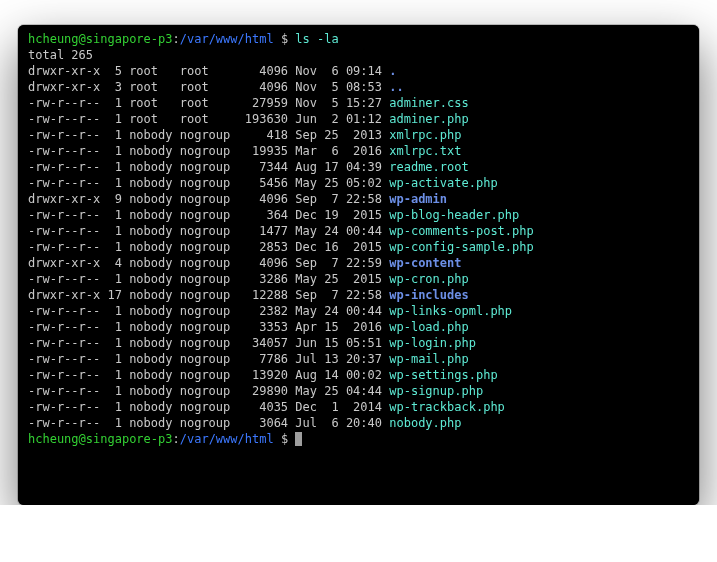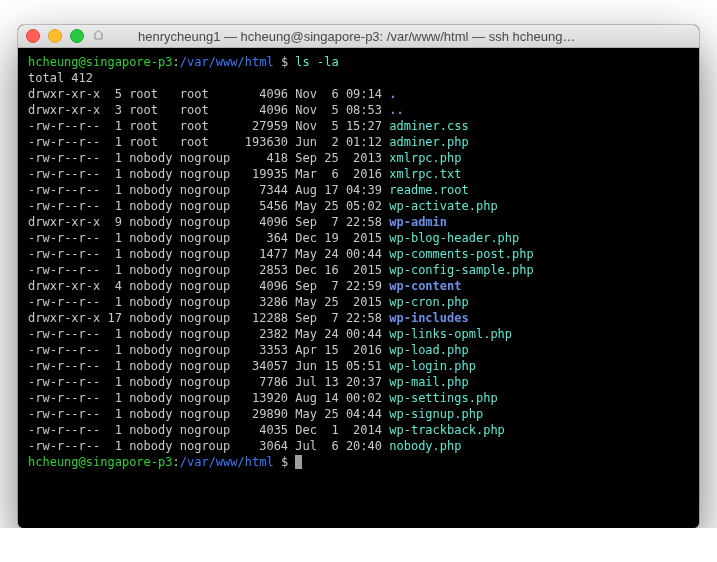--- a/index.html
+++ b/index.html
@@ -52,37 +52,23 @@
   .dir{color:#6c8fe6;font-weight:bold;}
   .cursor{
     display:inline-block;width:7px;height:14px;background:#9e9e9e;
     vertical-align:text-bottom;
   }
 </style>
 </head>
 <body>
 
 <div class="window">
-  <div class="titlebar">
-    <div class="traffic">
-      <div class="tl red"></div>
-      <div class="tl yel"></div>
-      <div class="tl grn"></div>
-    </div>
-    <span class="home-icon">
-      <svg width="13" height="12" viewBox="0 0 24 24" fill="none" stroke="#8a8a8a" stroke-width="2">
-          <path d="M3 11l9-8 9 8"></path>
-          <path d="M5 10v10h14V10"></path>
-        </svg>
-    </span>
-    <div class="title">henrycheung1 — hcheung@singapore-p3: /var/www/html — ssh hcheung@192.168...</div>
-  </div>
 
   <div class="term" id="term"><span class="user">hcheung@singapore-p3</span><span class="colon">:</span><span class="path">/var/www/html</span><span class="dollar"> $ </span><span class="cmd">ls -la</span>
-<span>total 412</span>
+<span>total 265</span>
 <span>drwxr-xr-x  5 root   root       4096 Nov  6 09:14 <span class="dir">.</span></span>
 <span>drwxr-xr-x  3 root   root       4096 Nov  5 08:53 <span class="dir">..</span></span>
 <span>-rw-r--r--  1 root   root      27959 Nov  5 15:27 <span class="cmd">adminer.css</span></span>
 <span>-rw-r--r--  1 root   root     193630 Jun  2 01:12 <span class="cmd">adminer.php</span></span>
 <span>-rw-r--r--  1 nobody nogroup     418 Sep 25  2013 <span class="cmd">xmlrpc.php</span></span>
 <span>-rw-r--r--  1 nobody nogroup   19935 Mar  6  2016 <span class="cmd">xmlrpc.txt</span></span>
 <span>-rw-r--r--  1 nobody nogroup    7344 Aug 17 04:39 <span class="cmd">readme.root</span></span>
 <span>-rw-r--r--  1 nobody nogroup    5456 May 25 05:02 <span class="cmd">wp-activate.php</span></span>
 <span>drwxr-xr-x  9 nobody nogroup    4096 Sep  7 22:58 <span class="dir">wp-admin</span></span>
 <span>-rw-r--r--  1 nobody nogroup     364 Dec 19  2015 <span class="cmd">wp-blog-header.php</span></span>

